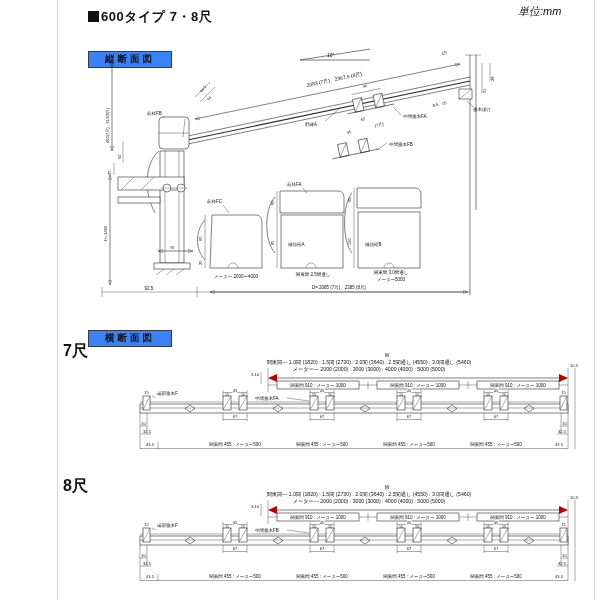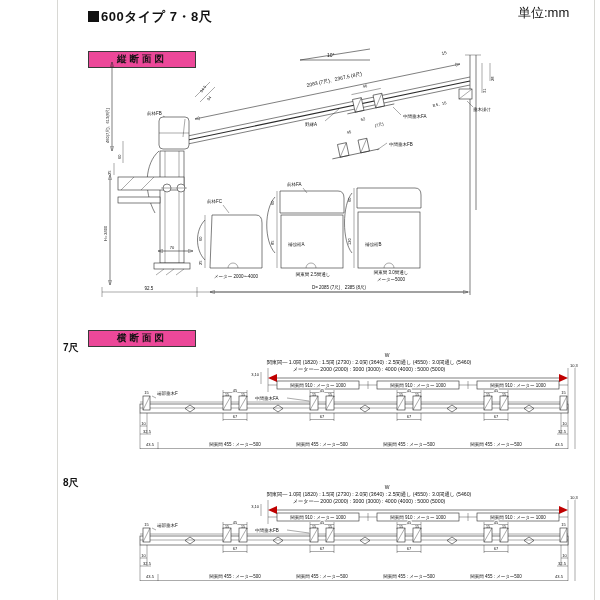--- a/index.html
+++ b/index.html
@@ -1,24 +1,24 @@
 <!DOCTYPE html>
 <html><head>
 <meta charset="utf-8">
 <style>
   html,body{margin:0;padding:0;background:#fff;}
   .page{position:relative;width:600px;height:600px;background:#ffffff;overflow:hidden;
         font-family:"Liberation Sans",sans-serif;color:#111;}
   .vline{position:absolute;top:0;bottom:0;width:1px;background:#d8d8d4;}
   .title{position:absolute;left:88px;top:8px;font-size:13px;font-weight:bold;letter-spacing:.5px;}
   .title .sq{display:inline-block;width:11px;height:11px;background:#111;margin-right:2px;vertical-align:-1px;}
-  .unit{position:absolute;left:518px;top:4px;font-size:13px;}
+  .unit{position:absolute;left:518px;top:4px;font-size:11px;font-style:italic;}
   .sec-label{position:absolute;left:88px;width:82px;border:1.2px solid #3a3a3a;text-align:center;
-             font-size:9.5px;font-weight:bold;letter-spacing:3px;padding:1px 12px;background:#ec4899;}
-  .shaku{position:absolute;left:63px;font-size:10px;font-weight:bold;text-align:center;}
+             font-size:9.5px;font-weight:bold;letter-spacing:3px;padding:1px 0;background:#3b82f6;}
+  .shaku{position:absolute;left:63px;font-size:16px;font-weight:bold;text-align:center;}
   svg{position:absolute;overflow:visible;}
   svg line,svg path,svg rect,svg polyline{stroke:#2a2a2a;stroke-width:.6;fill:none;}
   svg rect.w{fill:#fff;}
   svg text{fill:#111;font-size:5px;font-family:"Liberation Sans",sans-serif;stroke:none;}
   svg text.f36{font-size:3.6px;} svg text.f4{font-size:4px;} svg text.f45{font-size:4.5px;}
   svg text.f5{font-size:5px;} svg text.f52{font-size:5.2px;}
   svg text.halo{paint-order:stroke;stroke:#fff;stroke-width:1.6px;}
   svg .thin{stroke-width:.4;} svg .thick{stroke-width:1.1;}
 </style>
 </head>

